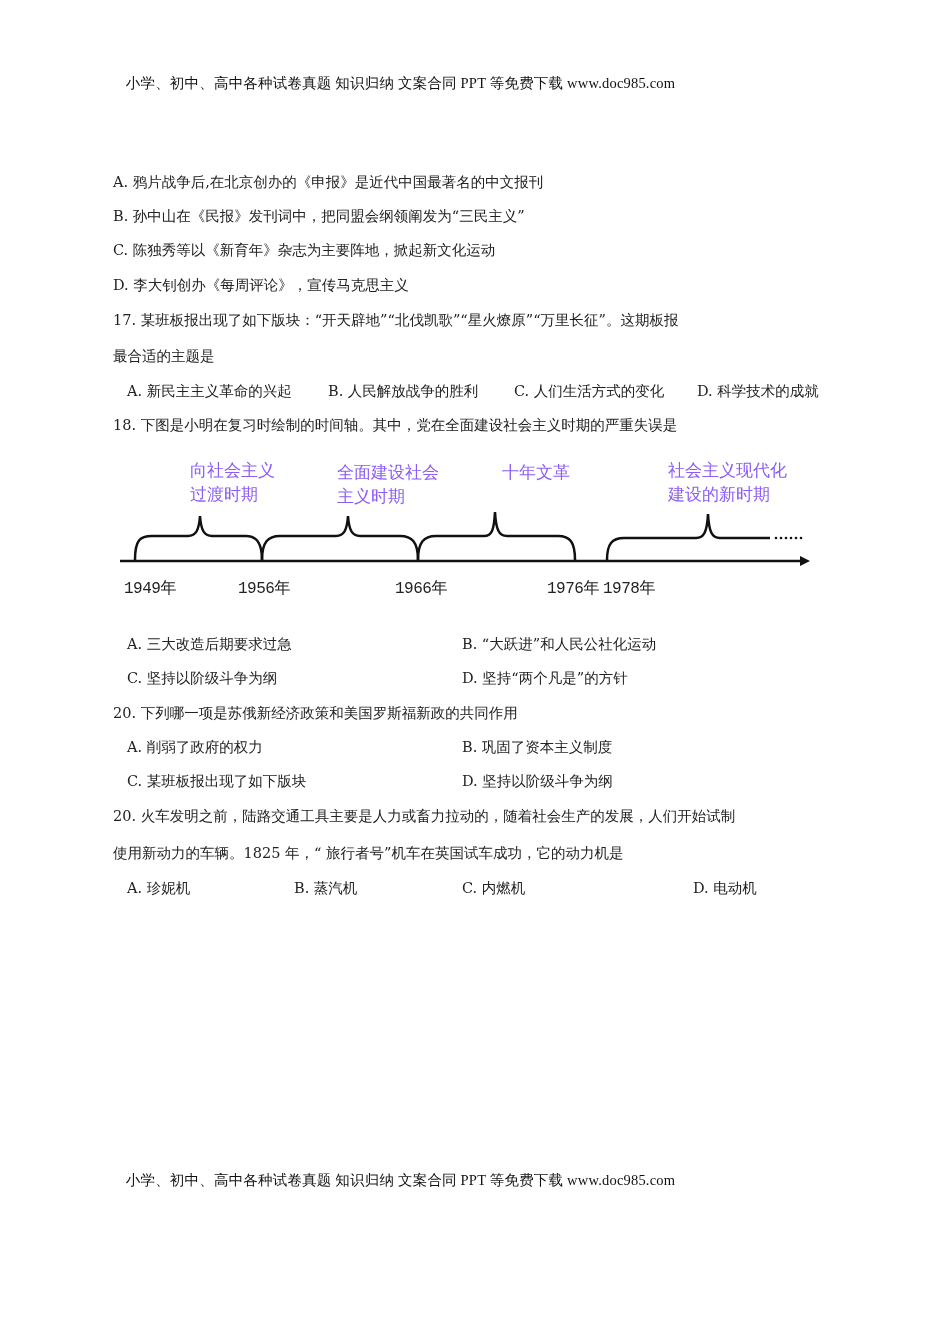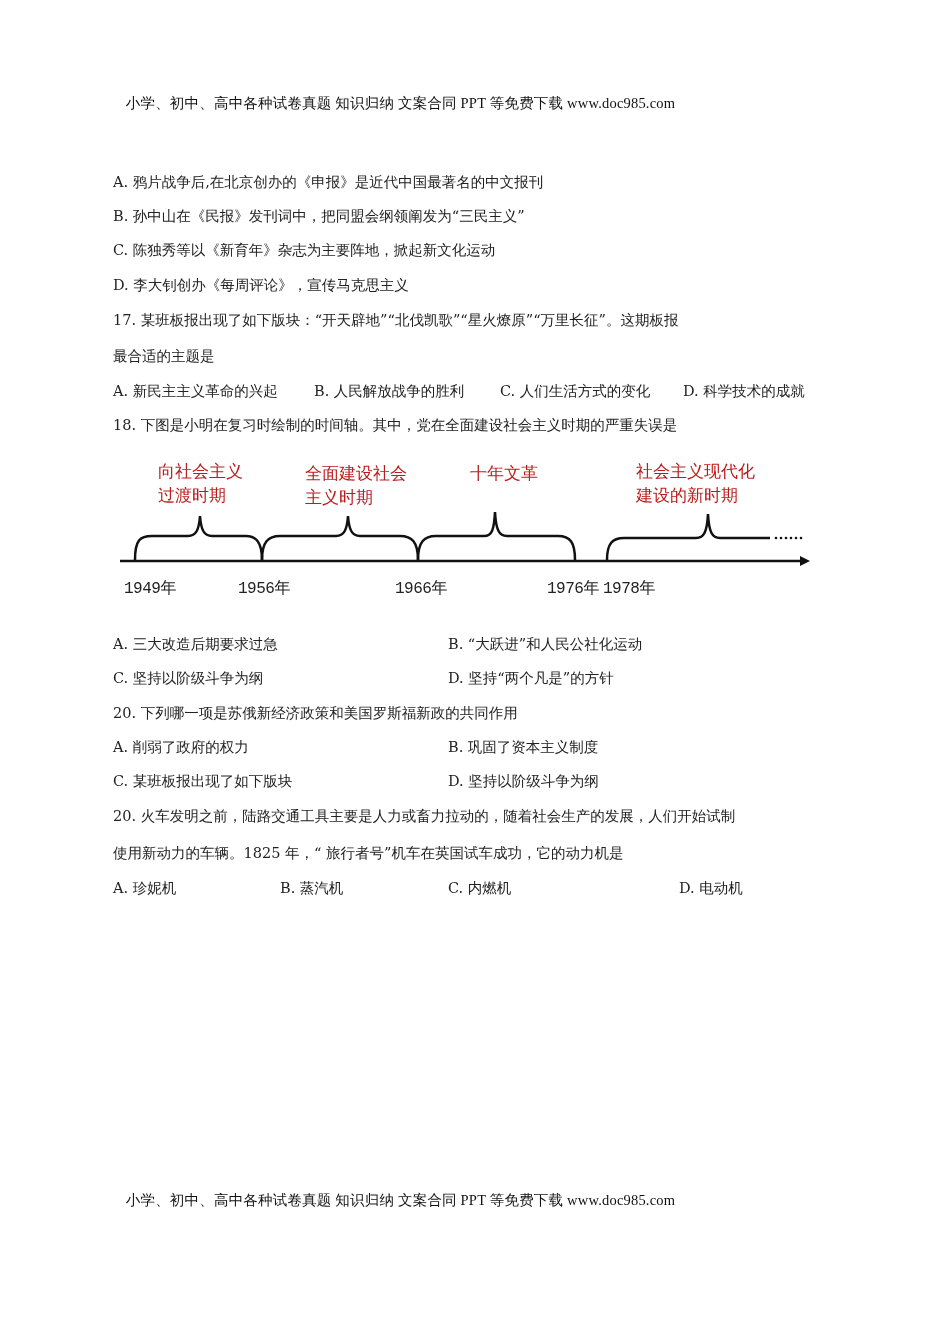--- a/index.html
+++ b/index.html
@@ -5,31 +5,30 @@
   html, body { margin: 0; padding: 0; background: #ffffff; }
   body {
     width: 950px; height: 1344px; position: relative; overflow: hidden;
     font-family: "DejaVu Serif", "Liberation Serif", serif;
     color: #222222;
   }
   .hdr, .ftr {
     position: absolute; left: 0; width: 801px; text-align: center;
     font-size: 14.5px; color: #111; font-family: "Liberation Serif", "DejaVu Serif", serif;
     letter-spacing: 0.2px;
-    margin-top: 20px;
   }
   .hdr { top: 74px; }
   .ftr { top: 1171px; }
   .line {
     position: absolute; left: 113px; font-size: 14.5px; white-space: nowrap;
     line-height: 20px;
   }
-  .col2 { position: absolute; white-space: nowrap; font-size: 14.5px; line-height: 20px; }
+  .col2 { position: absolute; white-space: nowrap; font-size: 14.5px; line-height: 20px; margin-left: 14px; }
   .timeline { position: absolute; left: 110px; top: 450px; width: 720px; height: 160px; }
-  .tl-label { position: absolute; font-size: 17px; line-height: 24px; white-space: nowrap; color:#b91c1c; font-family: Liberation Serif, serif; }
+  .tl-label { position: absolute; font-size: 17px; line-height: 24px; white-space: nowrap; color:#8b5cf6; font-family: Liberation Mono, monospace; margin-left: 32px; }
   .tl-year { position: absolute; top: 128px; font-size: 16px; white-space: nowrap; color:#222; font-family: Liberation Mono, monospace; letter-spacing:-0.5px; }
 </style>
 </head>
 <body>
 
 <div class="hdr">小学、初中、高中各种试卷真题 知识归纳 文案合同 PPT 等免费下载   www.doc985.com</div>
 
 <div class="line" style="top:172px">A. 鸦片战争后,在北京创办的《申报》是近代中国最著名的中文报刊</div>
 <div class="line" style="top:206px">B. 孙中山在《民报》发刊词中，把同盟会纲领阐发为“三民主义”</div>
 <div class="line" style="top:240px">C. 陈独秀等以《新育年》杂志为主要阵地，掀起新文化运动</div>

